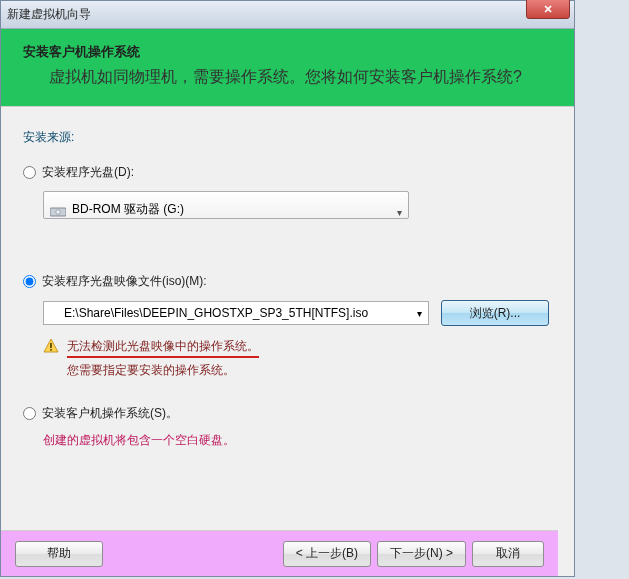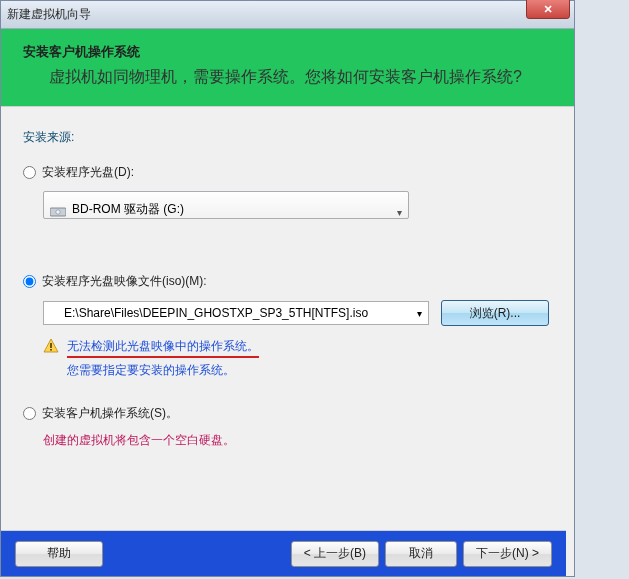--- a/index.html
+++ b/index.html
@@ -148,43 +148,43 @@
   gap: 8px;
   margin-left: 20px;
   margin-top: 12px;
 }
 .warn-icon {
   width: 16px;
   height: 16px;
   flex-shrink: 0;
 }
 .warn-text {
-  color: #1d4ed8;
+  color: #7f1d1d;
 }
 .warn-line1 {
   border-bottom: 2px solid #d02020;
   display: inline-block;
   padding-bottom: 1px;
 }
 .warn-line2 {
   margin-top: 4px;
 }
 .sub-text {
   margin-left: 20px;
   margin-top: 8px;
   color: #be185d;
 }
 .footer {
   position: absolute;
   bottom: 0;
   left: 0;
-  right: 8px;
+  right: 16px;
   height: 46px;
   border-top: 1px solid #cfcfcf;
-  background: #1d4ed8;
+  background: #f0abfc;
   display: flex;
   align-items: center;
   padding: 12px 14px;
 }
 .footer-left {
   flex: 0 0 auto;
 }
 .footer-right {
   margin-left: auto;
   display: flex;
@@ -274,18 +274,18 @@
     </div>
 
   </div>
 
   <div class="footer">
     <div class="footer-left">
       <button class="std-btn">帮助</button>
     </div>
     <div class="footer-right">
       <button class="std-btn">&lt; 上一步(B)</button>
+      <button class="std-btn">下一步(N) &gt;</button>
       <button class="std-btn" style="min-width:72px">取消</button>
-      <button class="std-btn">下一步(N) &gt;</button>
     </div>
   </div>
 
 </div>
 
 </body></html>

